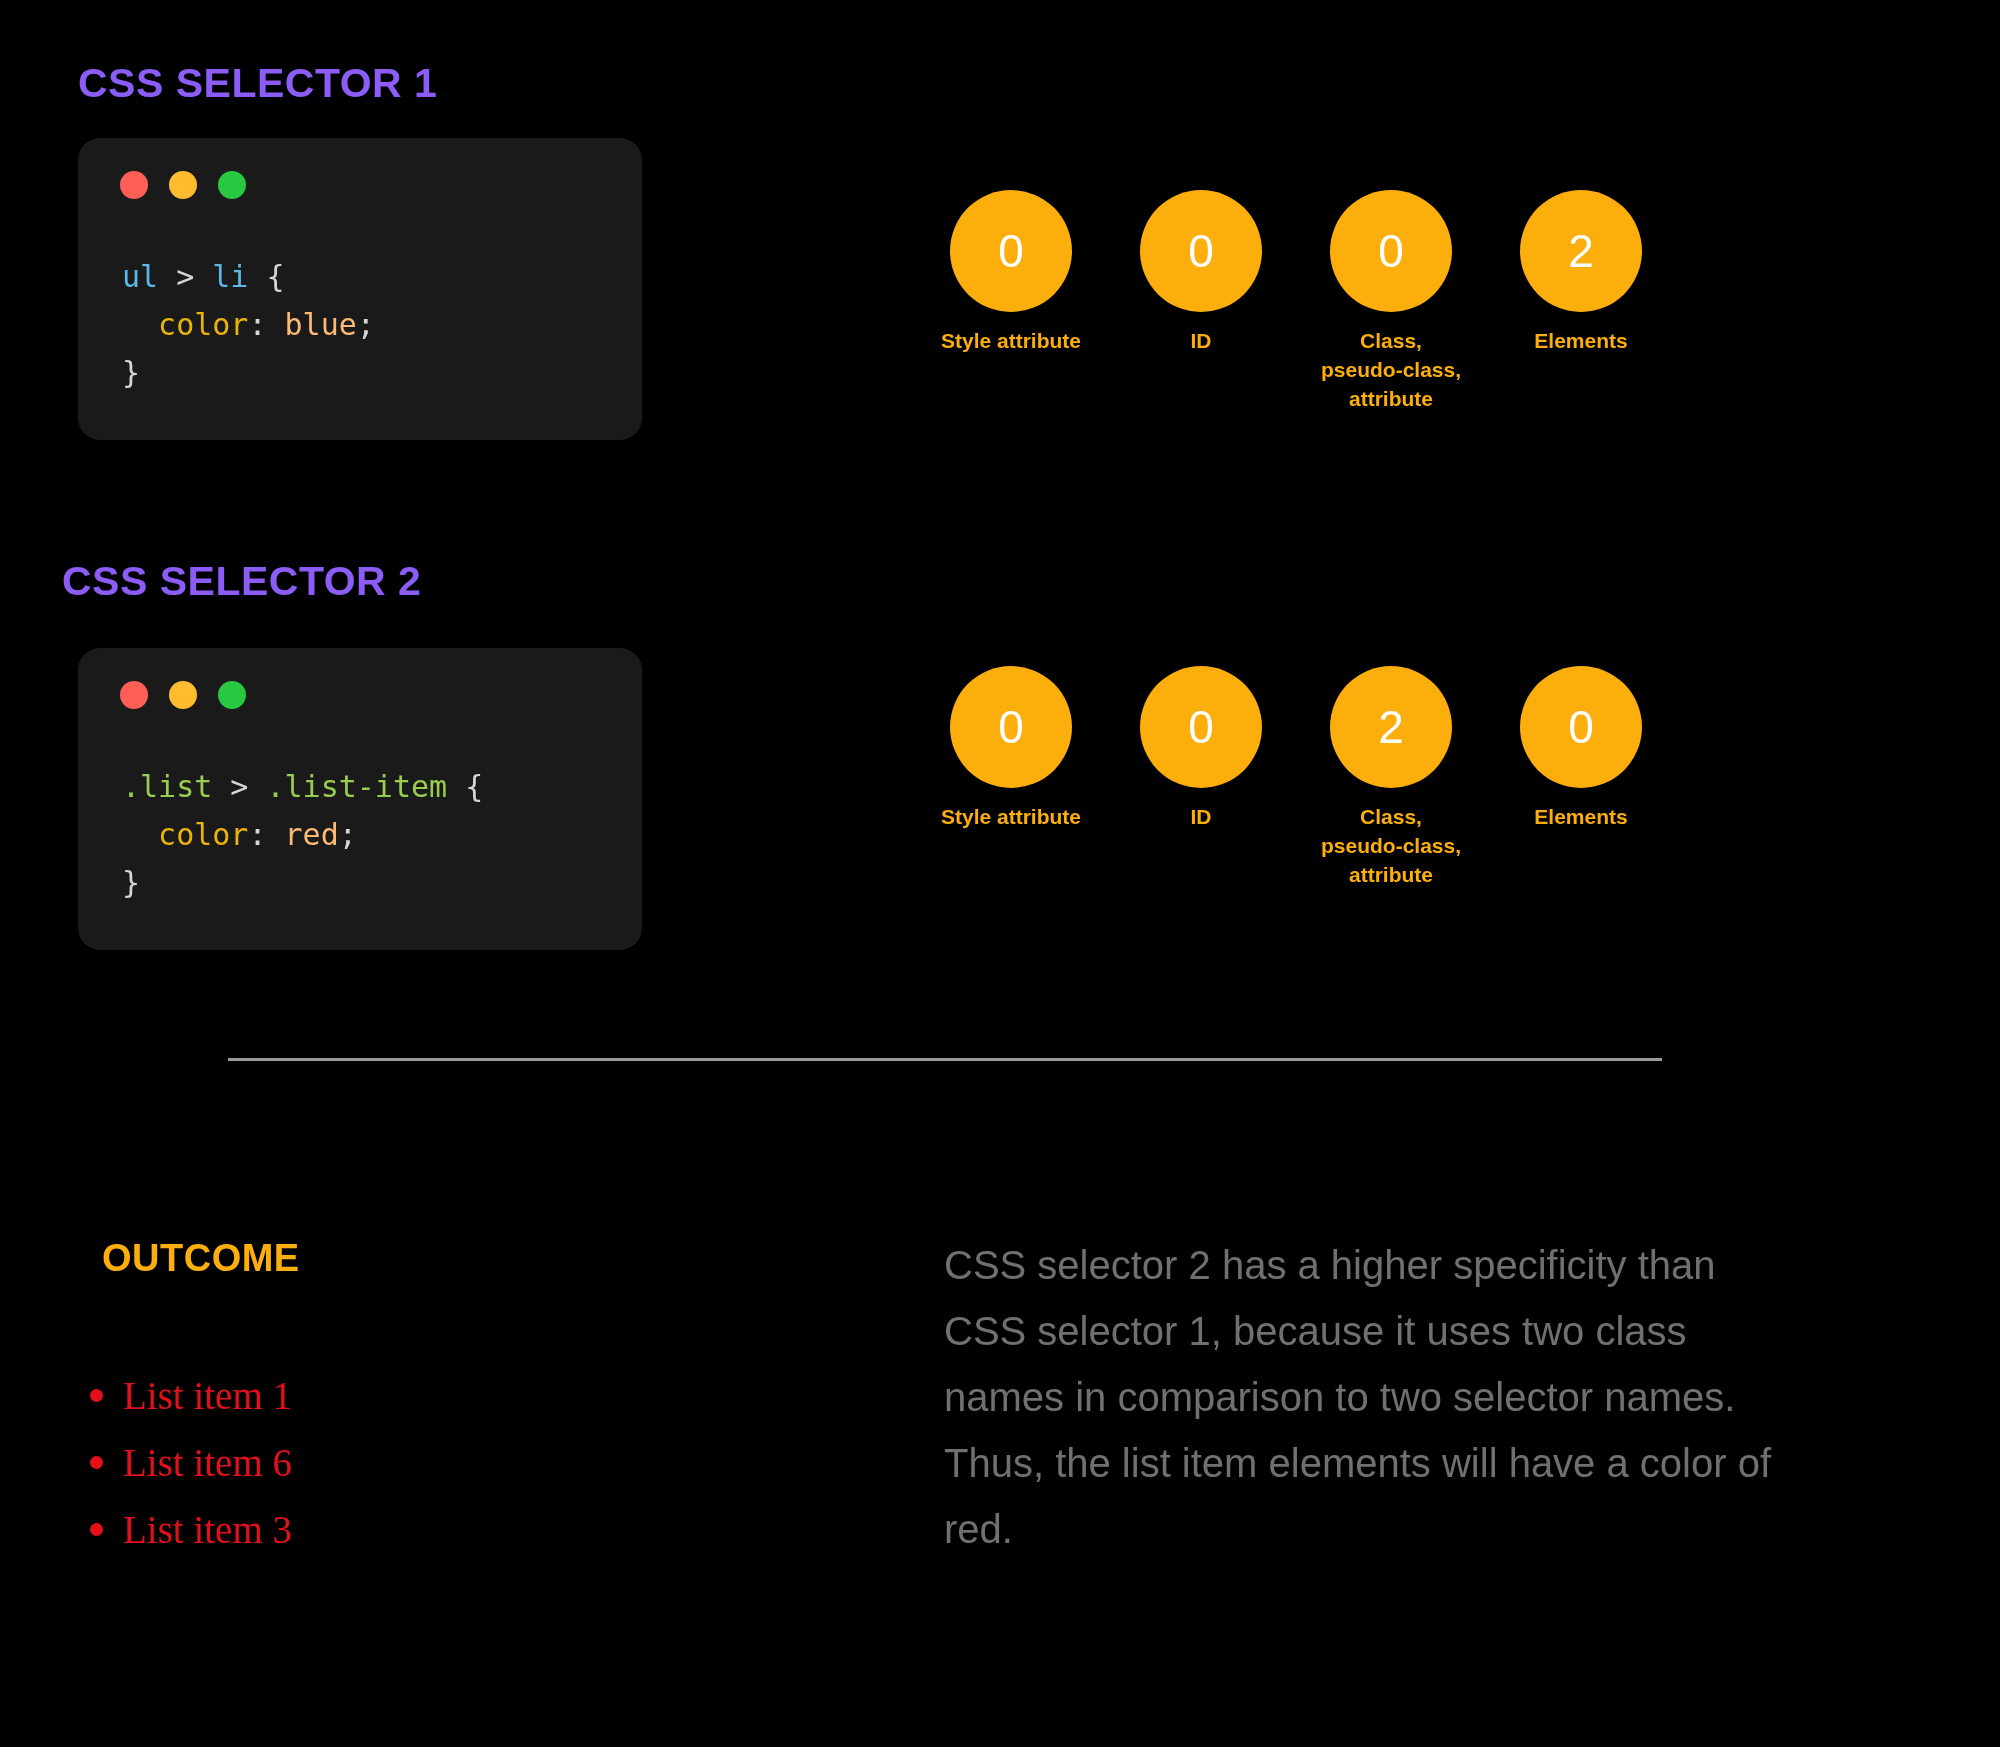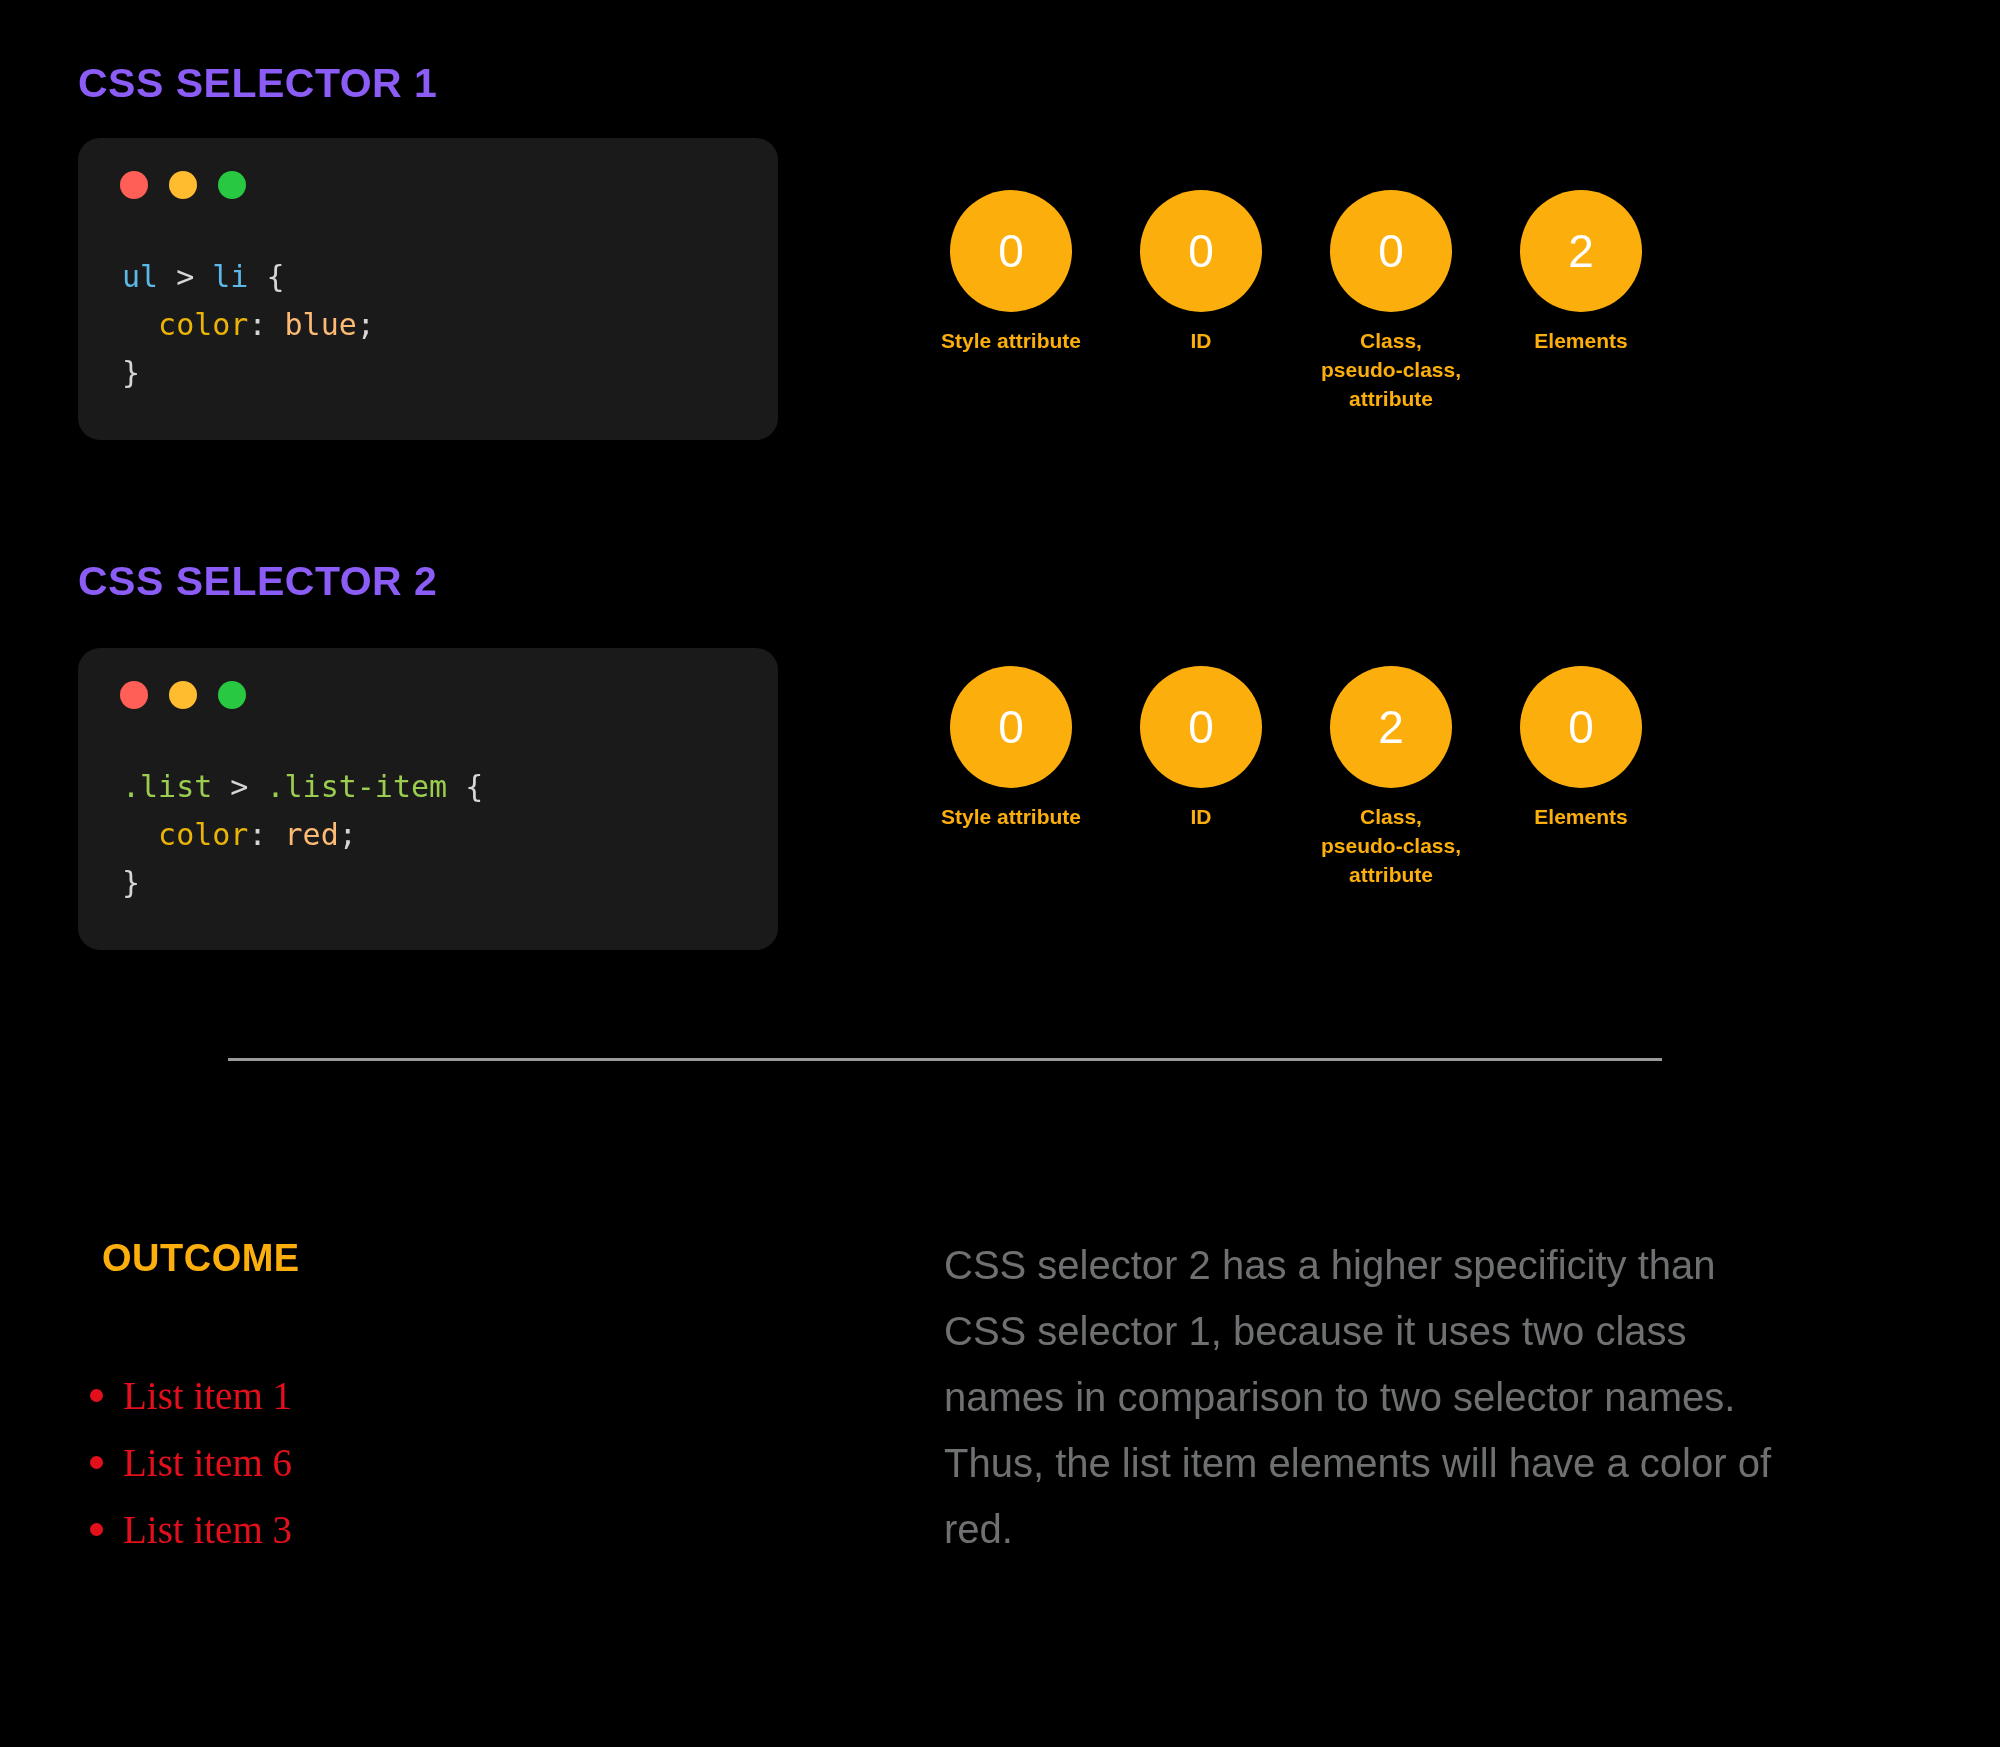--- a/index.html
+++ b/index.html
@@ -30,21 +30,21 @@
     letter-spacing: 0.5px;
     font-family: "Liberation Sans", sans-serif;
     white-space: nowrap;
   }
 
   
   .code-card {
     position: absolute;
     background: #1A1A1A;
     border-radius: 22px;
-    width: 700px;
+    width: 564px;
     height: 302px;
     box-sizing: border-box;
     overflow: hidden;
   }
   .dots {
     position: absolute;
     top: 33px;
     left: 42px;
     display: flex;
     gap: 21px;
@@ -200,21 +200,21 @@
         <div class="spec-label">Class,
 pseudo-class,
 attribute</div>
       </div>
       <div class="spec-cell">
         <div class="spec-circle">2</div>
         <div class="spec-label">Elements</div>
       </div>
     </div>
 
-  <div class="section-title" style="left:78px; top:558px;">CSS SELECTOR 2</div>
+  <div class="section-title" style="left:62px; top:558px;">CSS SELECTOR 2</div>
 
   <div class="code-card" style="left:78px; top:648px;">
     <div class="dots">
       <span class="dot red"></span>
       <span class="dot yellow"></span>
       <span class="dot green"></span>
     </div>
     <div class="code-body" id="code2"><div><span class="tok-class">.list</span><span class="tok-punct"> &gt; </span><span class="tok-class">.list-item</span><span class="tok-brace"> {</span></div><div><span class="tok-prop">  color</span><span class="tok-punct">: </span><span class="tok-val">red</span><span class="tok-punct">;</span></div><div><span class="tok-brace">}</span></div></div>
   </div>
 

